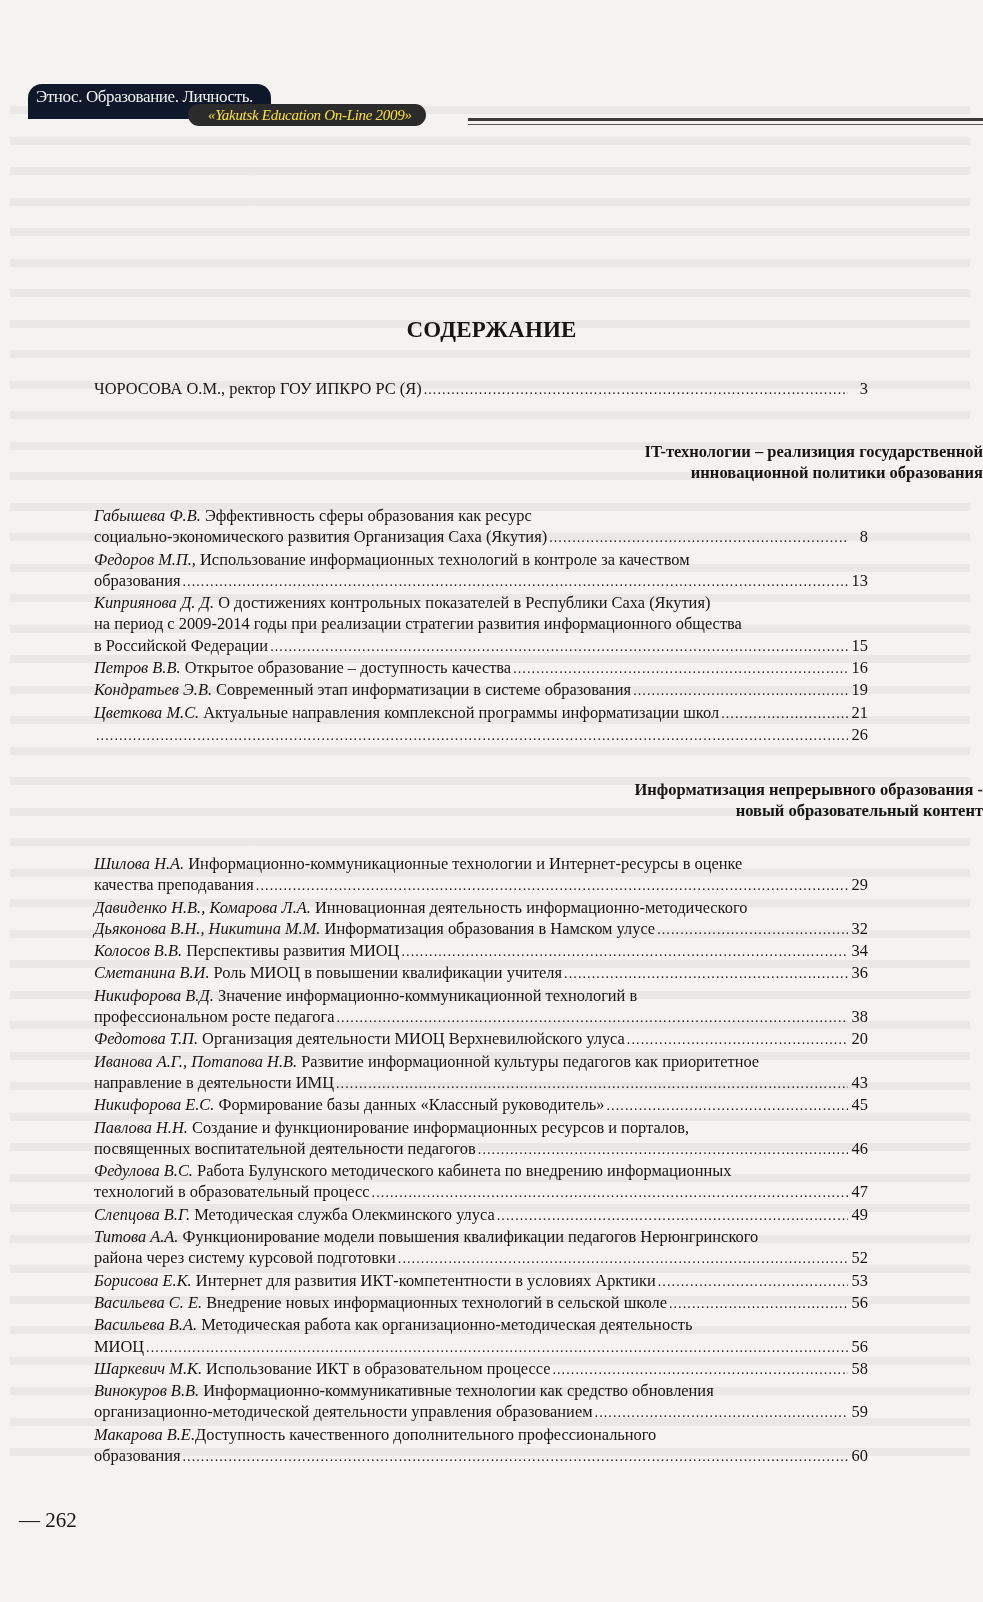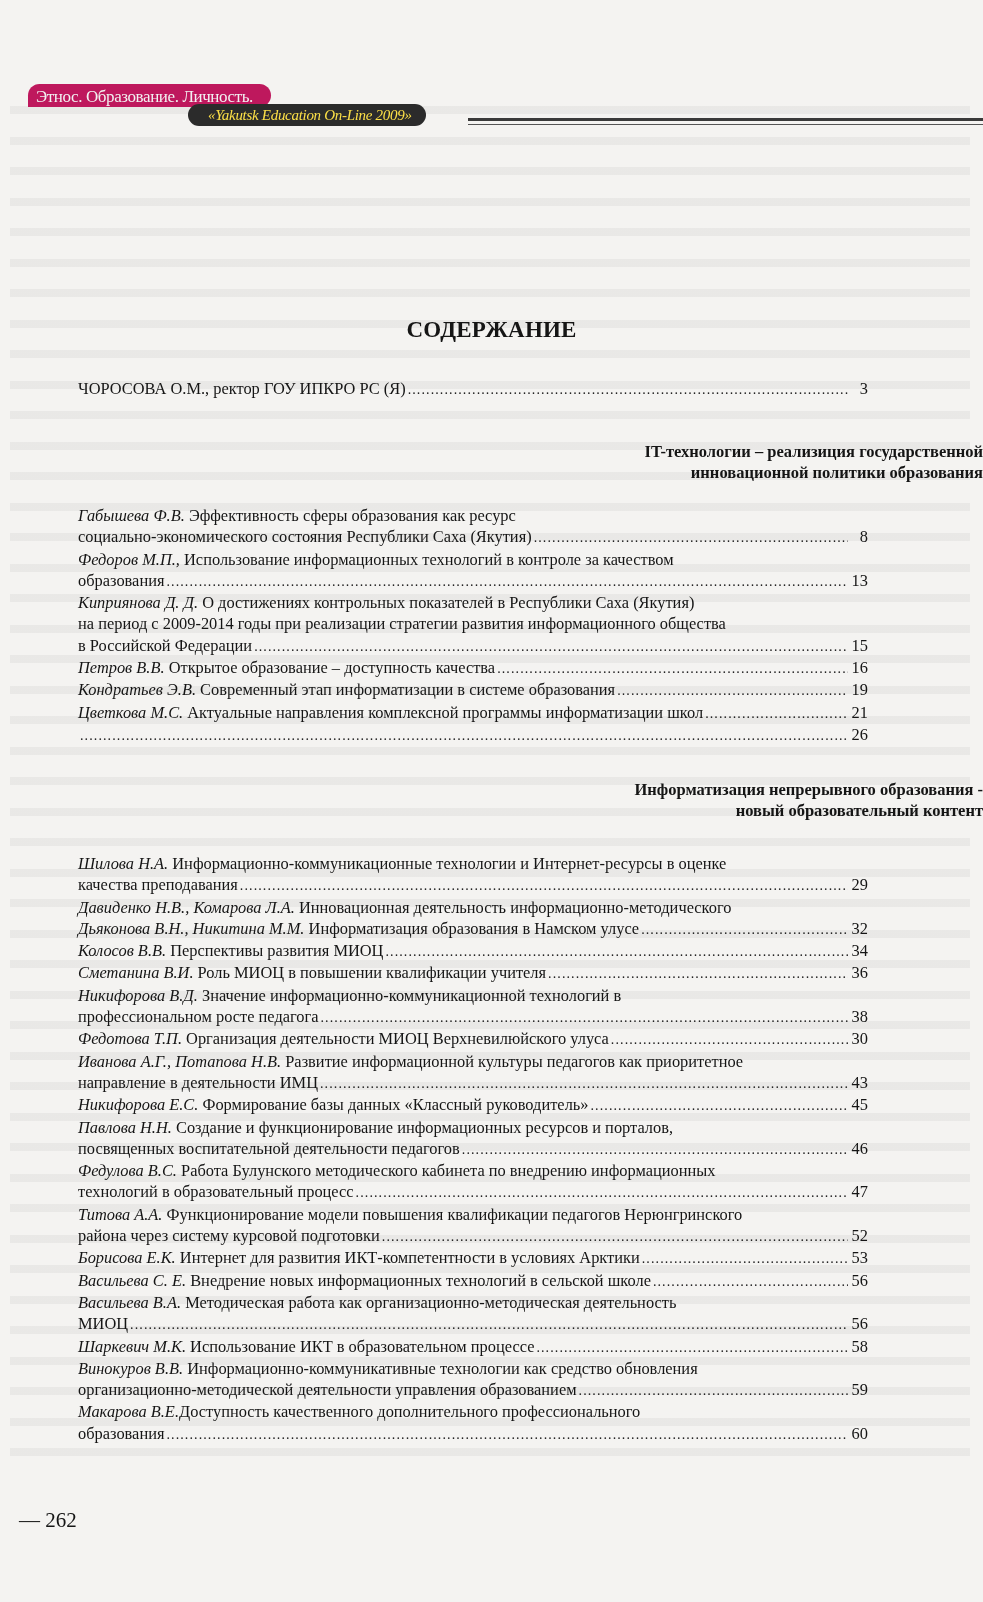--- a/index.html
+++ b/index.html
@@ -15,41 +15,41 @@
     position: absolute; left: 10px; top: 88px; width: 960px; height: 1380px;
     background-image: repeating-linear-gradient(to bottom,
       rgba(0,0,0,0) 0px, rgba(0,0,0,0) 18px,
       rgba(90,90,90,0.07) 18px, rgba(90,90,90,0.07) 26px,
       rgba(0,0,0,0) 26px, rgba(0,0,0,0) 30.5px);
     pointer-events: none;
   }
   
   .banner { position: absolute; left: 28px; top: 80px; width: 955px; height: 60px; }
   .banner .pill1 {
-    position: absolute; left: 0; top: 4px; height: 23px; padding: 0 18px 0 8px;
-    background: #be185d; color: #f2f2f2; border-radius: 14px 14px 14px 0;
+    position: absolute; left: 0; top: 4px; height: 35px; padding: 0 18px 0 8px;
+    background: #0f172a; color: #f2f2f2; border-radius: 14px 14px 14px 0;
     font: 17px "Liberation Serif", serif; line-height: 25px; white-space: nowrap;
     letter-spacing: -0.4px;
   }
   .banner .pill2 {
     position: absolute; left: 160px; top: 24px; height: 22px; padding: 0 14px 0 20px;
     background: #2b2b2b; color: #fde047; border-radius: 12px;
     font: italic 15px "Liberation Serif", serif; line-height: 22px; white-space: nowrap;
     letter-spacing: -0.3px;
   }
   .banner .rule1 { position: absolute; left: 440px; top: 38px; right: 0; height: 3px; background: #3a3a3a; }
   .banner .rule2 { position: absolute; left: 440px; top: 44px; right: 0; height: 1px; background: #555; }
 
   .title {
     position: absolute; top: 317px; left: 0; width: 983px; text-align: center;
     font-weight: bold; font-size: 23px; letter-spacing: 0.2px;
   }
   .toc { position: absolute; left: 78px; width: 790px; }
   .entry { font-size: 16.4px; line-height: 21.3px; }
-  .entry .line { display: block; white-space: nowrap; }
+  .entry .line { display: block; white-space: nowrap; margin-left: 16px; }
   .entry .last { display: flex; align-items: baseline; }
   .entry .last .txt { white-space: nowrap; flex: 0 0 auto; }
   .entry .dots {
     flex: 1 1 auto; overflow: hidden; white-space: nowrap; margin: 0 2px;
     font-size: 14px; letter-spacing: 1.1px; color: #222;
   }
   .entry .dots::before { content: "..................................................................................................................................................................................................................."; }
   .entry .pg { flex: 0 0 auto; min-width: 18px; text-align: right; }
   .entry i { font-style: italic; }
 
@@ -86,21 +86,21 @@
   </div>
 
 <div class="section-head" id="sh0" style="top:441px;">
     <div>IT-технологии – реализиция государственной</div>
     <div>инновационной политики образования</div>
   </div>
 <div class="toc" id="sec0" style="top:505px;">
     <div class="entry">
       <span class="line"><span class="txt"><i>Габышева Ф.В.</i><span> Эффективность сферы образования как ресурс</span></span></span>
       <span class="line last">
-        <span class="txt"><span>социально-экономического состояния Республики Саха (Якутия)</span></span>
+        <span class="txt"><span>социально-экономического развития Организация Саха (Якутия)</span></span>
         <span class="dots"></span>
         <span class="pg">8</span>
       </span>
     </div>
     <div class="entry">
       <span class="line"><span class="txt"><i>Федоров М.П.,</i><span> Использование информационных технологий в контроле за качеством</span></span></span>
       <span class="line last">
         <span class="txt"><span>образования</span></span>
         <span class="dots"></span>
         <span class="pg">13</span>
@@ -186,21 +186,21 @@
       <span class="line last">
         <span class="txt"><span>профессиональном росте педагога</span></span>
         <span class="dots"></span>
         <span class="pg">38</span>
       </span>
     </div>
     <div class="entry">
       <span class="line last">
         <span class="txt"><i>Федотова Т.П.</i><span> Организация деятельности МИОЦ Верхневилюйского улуса</span></span>
         <span class="dots"></span>
-        <span class="pg">30</span>
+        <span class="pg">20</span>
       </span>
     </div>
     <div class="entry">
       <span class="line"><span class="txt"><i>Иванова А.Г., Потапова Н.В.</i><span> Развитие информационной культуры педагогов как приоритетное</span></span></span>
       <span class="line last">
         <span class="txt"><span>направление в деятельности ИМЦ</span></span>
         <span class="dots"></span>
         <span class="pg">43</span>
       </span>
     </div>
@@ -221,20 +221,27 @@
     </div>
     <div class="entry">
       <span class="line"><span class="txt"><i>Федулова В.С.</i><span> Работа Булунского методического кабинета по внедрению информационных</span></span></span>
       <span class="line last">
         <span class="txt"><span>технологий в образовательный процесс</span></span>
         <span class="dots"></span>
         <span class="pg">47</span>
       </span>
     </div>
     <div class="entry">
+      <span class="line last">
+        <span class="txt"><i>Слепцова В.Г.</i><span>  Методическая служба Олекминского улуса</span></span>
+        <span class="dots"></span>
+        <span class="pg">49</span>
+      </span>
+    </div>
+    <div class="entry">
       <span class="line"><span class="txt"><i>Титова А.А.</i><span> Функционирование модели повышения квалификации педагогов Нерюнгринского</span></span></span>
       <span class="line last">
         <span class="txt"><span>района через систему курсовой подготовки</span></span>
         <span class="dots"></span>
         <span class="pg">52</span>
       </span>
     </div>
     <div class="entry">
       <span class="line last">
         <span class="txt"><i>Борисова Е.К.</i><span> Интернет для развития ИКТ-компетентности в условиях Арктики</span></span>

